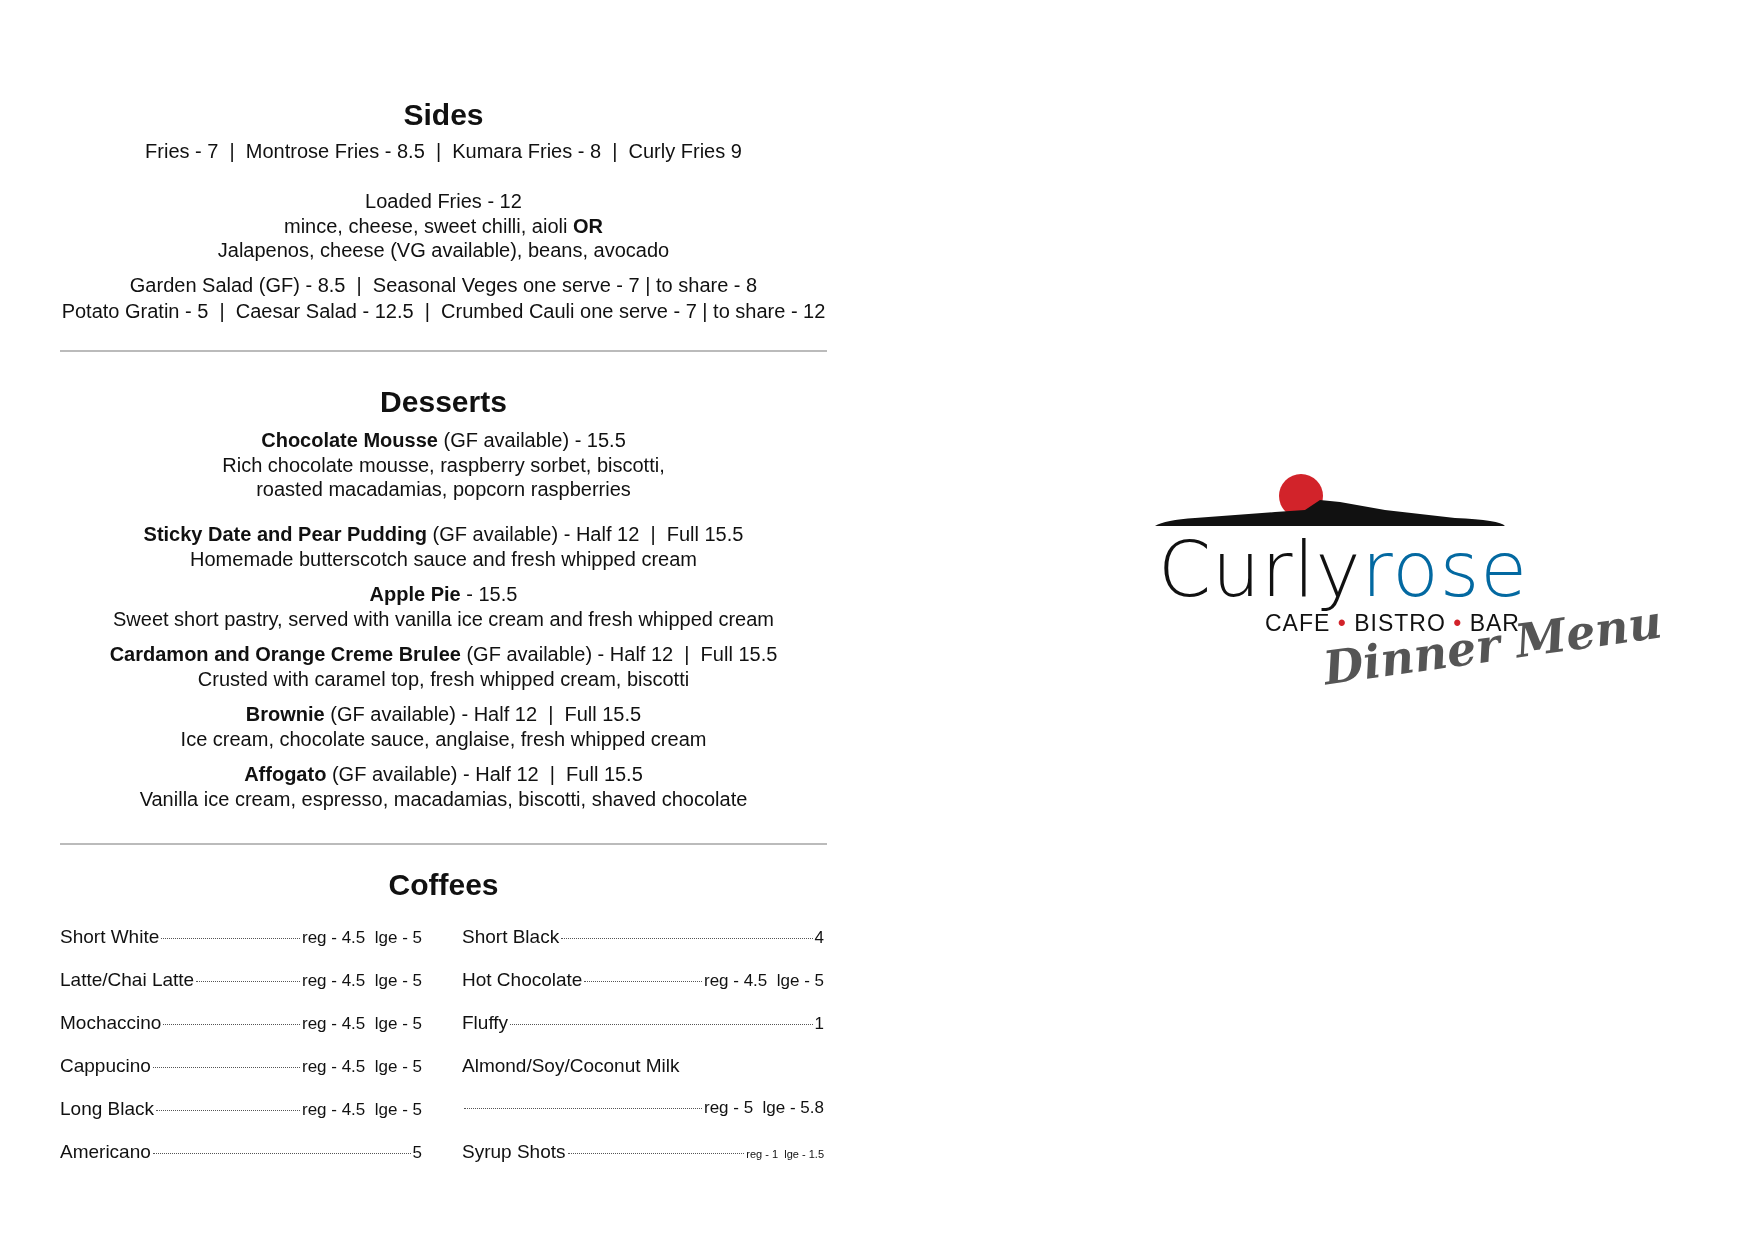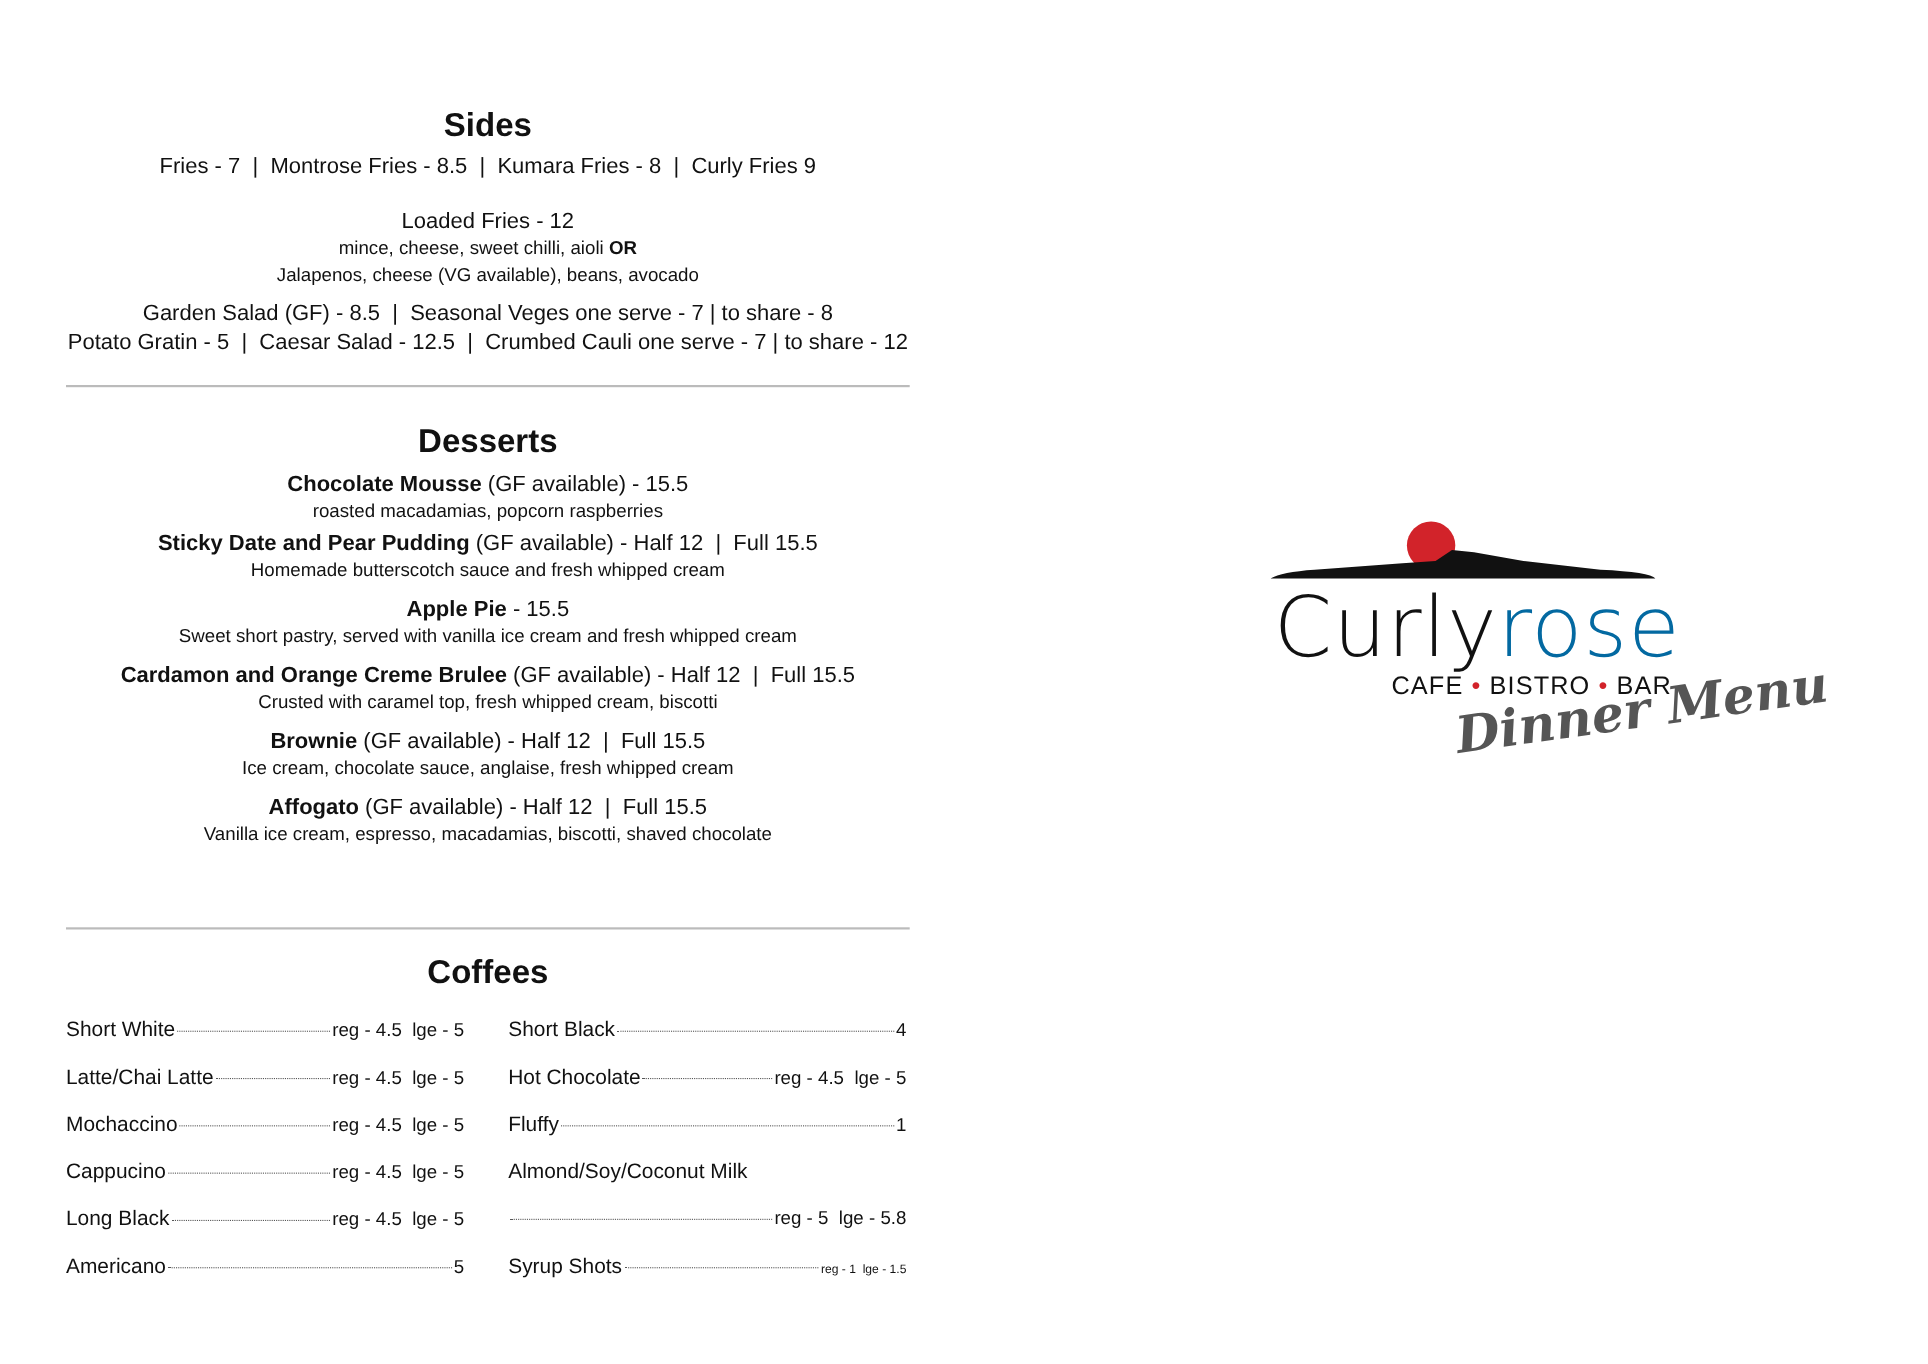--- a/index.html
+++ b/index.html
@@ -1,20 +1,20 @@
 <!DOCTYPE html>
 <html><head>
 <meta charset="utf-8">
 <style>
   html,body{margin:0;padding:0;background:#fff;}
   body{width:1753px;height:1240px;position:relative;overflow:hidden;font-family:"Liberation Sans",sans-serif;color:#111;}
   .col{position:absolute;left:60px;width:767px;text-align:center;}
   .h{font-weight:bold;font-size:30px;margin:0;}
   .line{font-size:20px;line-height:26px;}
-  .small{font-size:17px;line-height:24px;}
+  .small{font-size:20px;line-height:24px;}
   .rule{position:absolute;left:60px;width:767px;height:0;border-top:2px solid #bbb;}
   .it{font-weight:bold;}
   .coffee{position:absolute;font-size:19px;display:flex;align-items:baseline;}
   .coffee .dots{flex:1;border-bottom:1px dotted #555;margin:0 2px;transform:translateY(-4px);}
   .logo{position:absolute;left:1150px;top:470px;width:470px;height:260px;}
 </style>
 </head>
 <body>
 
 <div class="col" style="top:98px;">
@@ -26,23 +26,24 @@
   <div class="line" style="margin-top:10px;white-space:pre">Garden Salad (GF) - 8.5  |  Seasonal Veges one serve - 7 | to share - 8</div>
   <div class="line" style="white-space:pre">Potato Gratin - 5  |  Caesar Salad - 12.5  |  Crumbed Cauli one serve - 7 | to share - 12</div>
 </div>
 
 <div class="rule" style="top:350px"></div>
 
 <div class="col" style="top:385px;">
   <h2 class="h">Desserts</h2>
   <div style="margin-top:8px">
     <div class="line"><span class="it">Chocolate Mousse</span><span style="white-space:pre"> (GF available) - 15.5</span></div>
+    <div class="small">Rich chocolate mousse, raspberry sorbet, biscotti,</div>
     <div class="small">roasted macadamias, popcorn raspberries</div>
   </div>
-  <div style="margin-top:4px">
+  <div style="margin-top:20px">
     <div class="line"><span class="it">Sticky Date and Pear Pudding</span><span style="white-space:pre"> (GF available) - Half 12  |  Full 15.5</span></div>
     <div class="small">Homemade butterscotch sauce and fresh whipped cream</div>
   </div>
   <div style="margin-top:10px">
     <div class="line"><span class="it">Apple Pie</span><span style="white-space:pre"> - 15.5</span></div>
     <div class="small">Sweet short pastry, served with vanilla ice cream and fresh whipped cream</div>
   </div>
   <div style="margin-top:10px">
     <div class="line"><span class="it">Cardamon and Orange Creme Brulee</span><span style="white-space:pre"> (GF available) - Half 12  |  Full 15.5</span></div>
     <div class="small">Crusted with caramel top, fresh whipped cream, biscotti</div>

